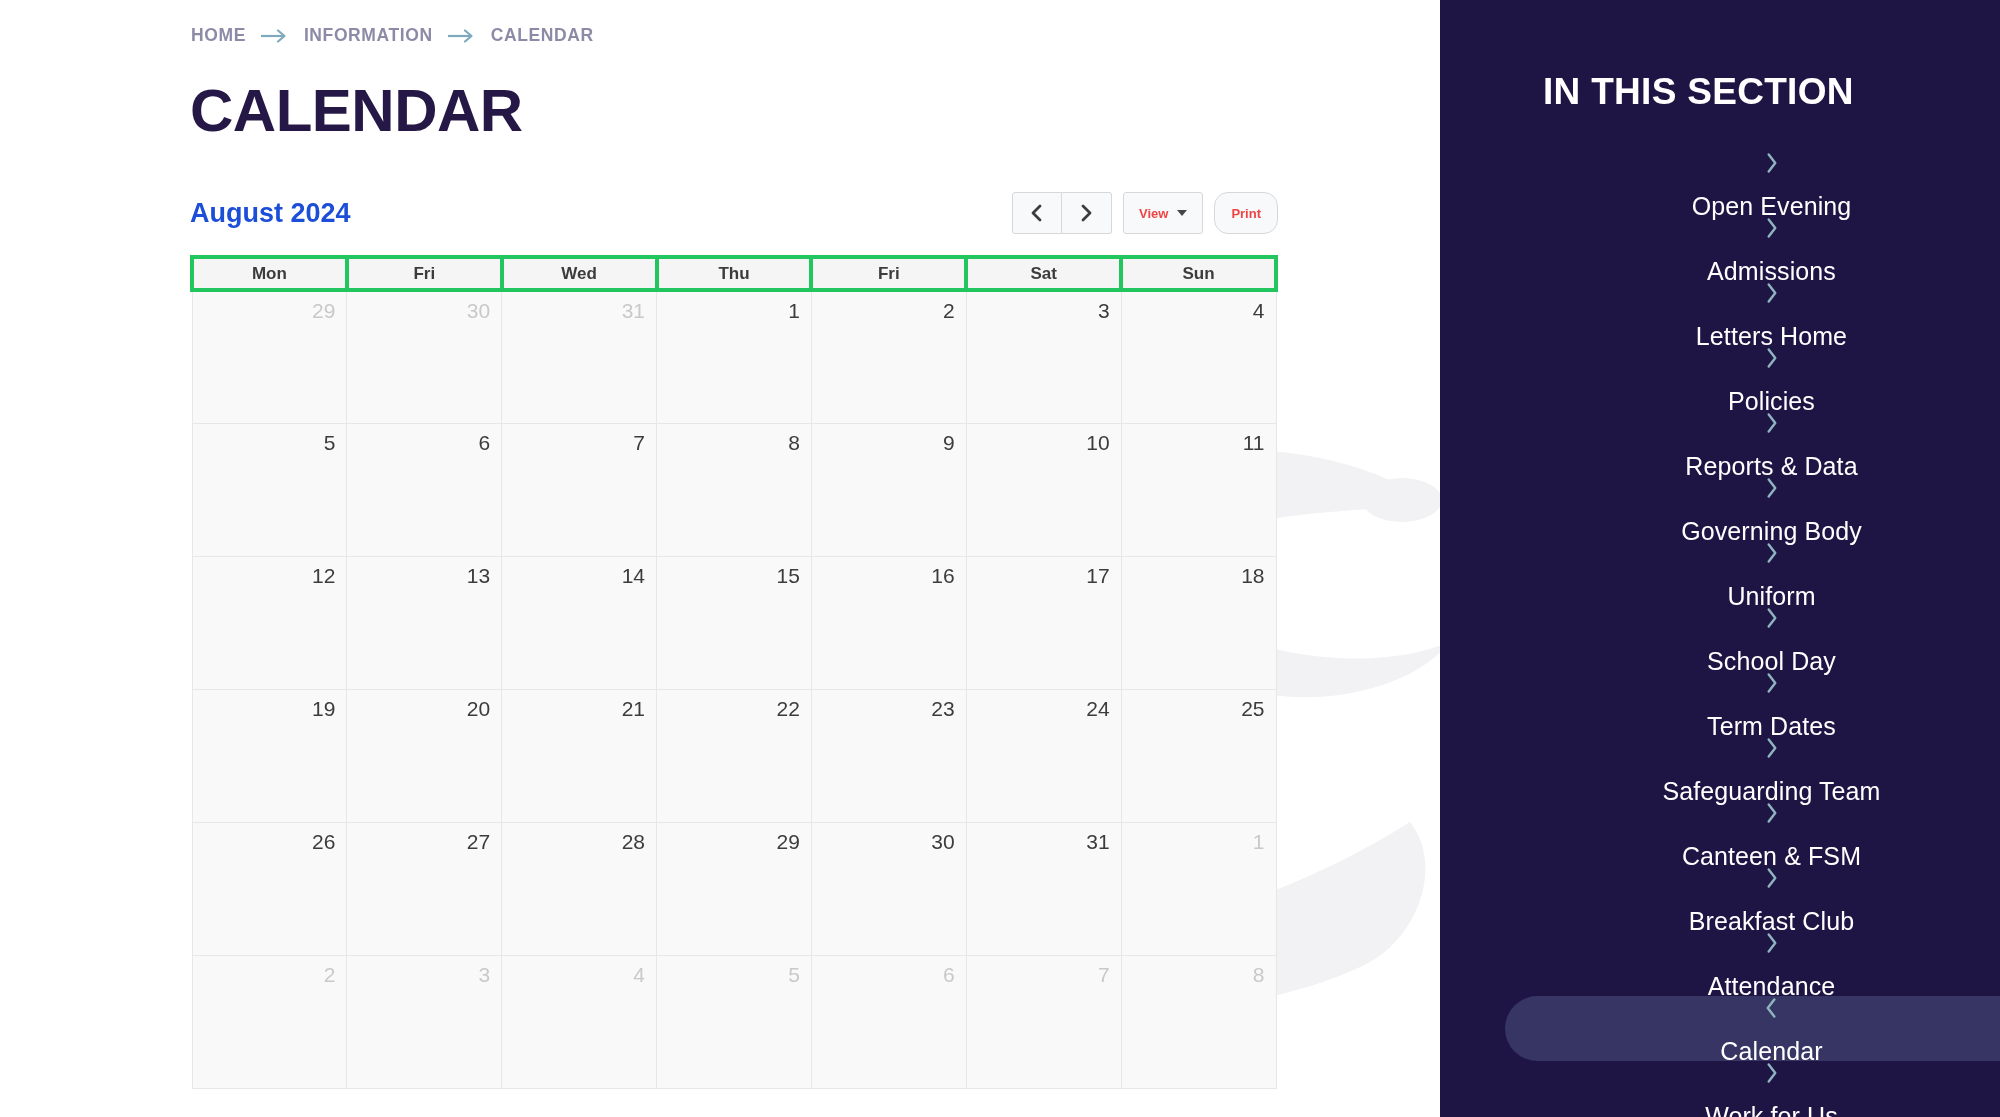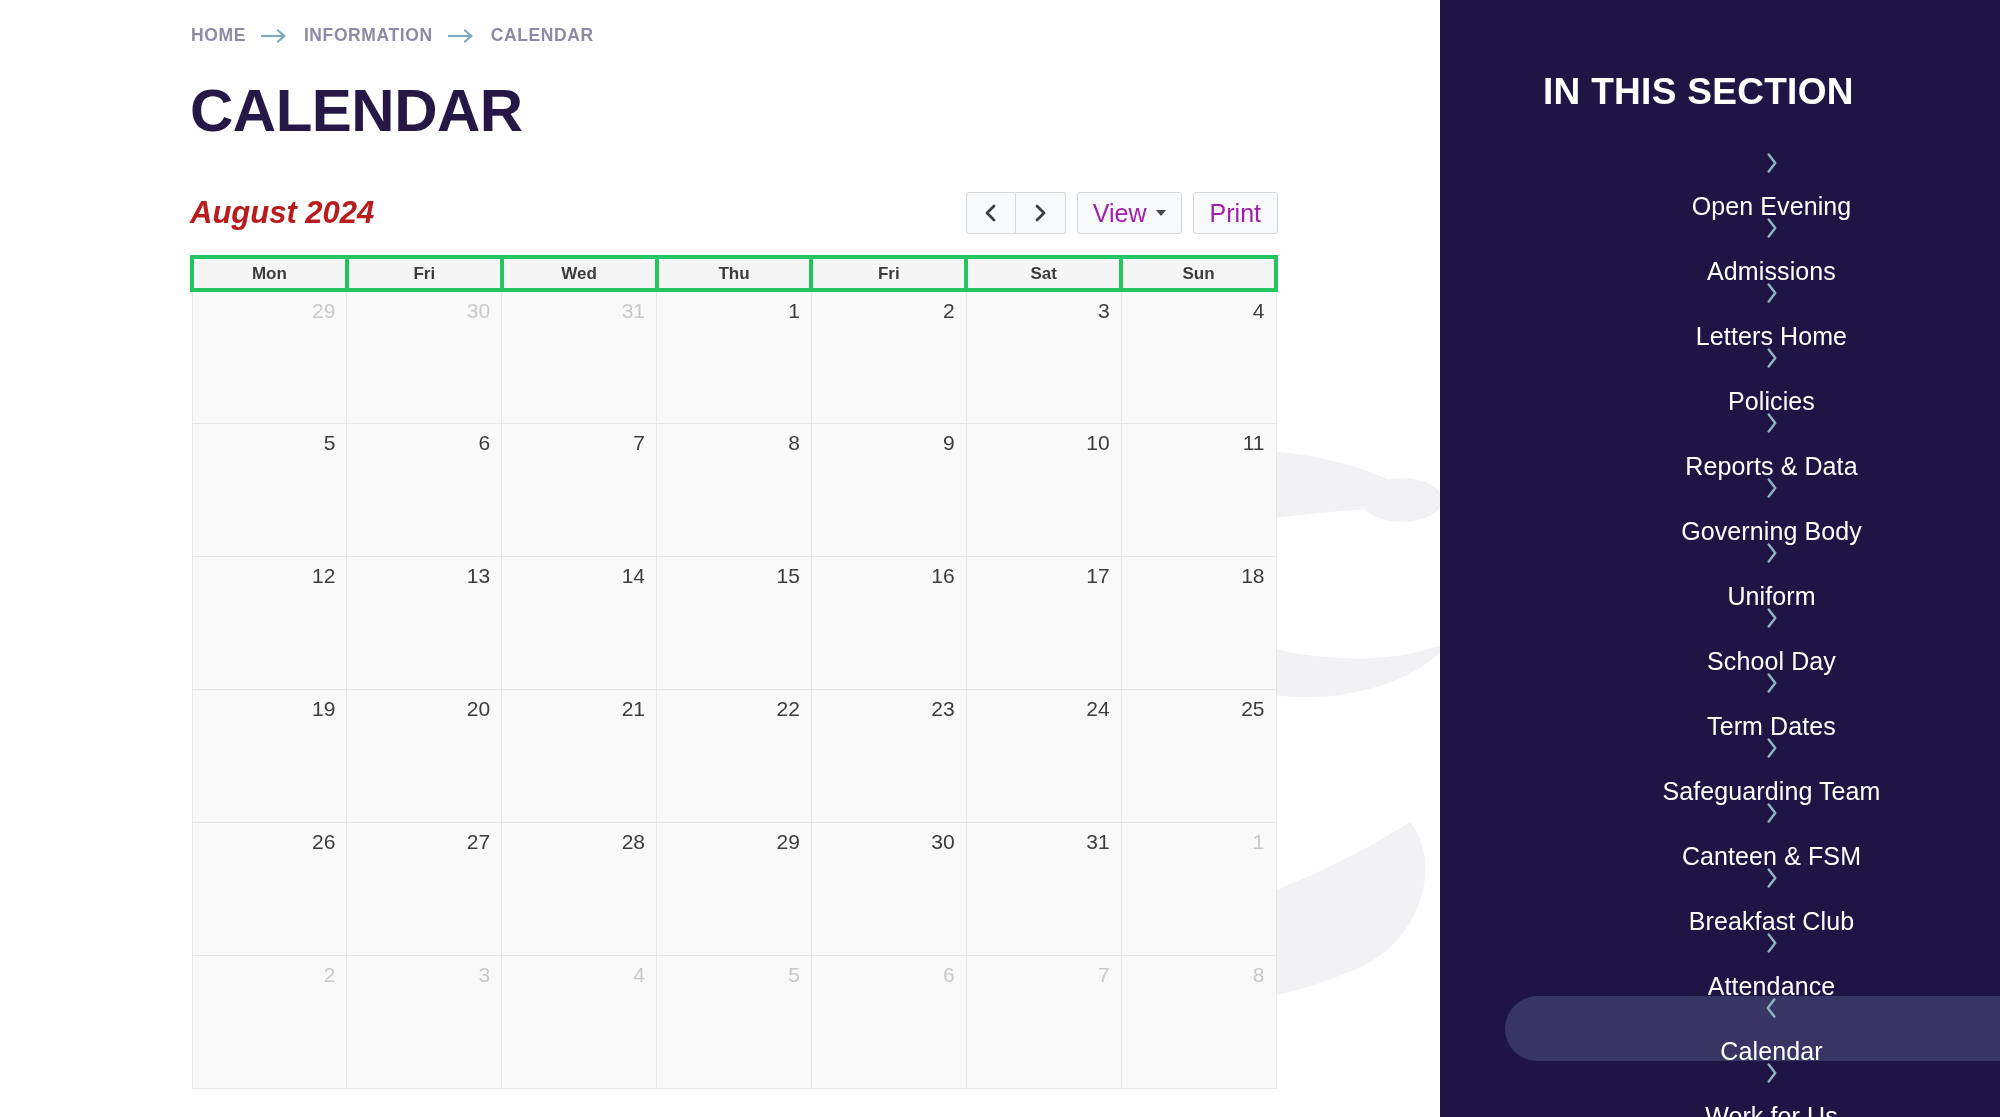--- a/index.html
+++ b/index.html
@@ -83,47 +83,47 @@
     position: absolute;
     left: 190px;
     top: 180px;
     width: 1088px;
     height: 42px;
   }
   .cal-month {
     position: absolute;
     left: 0;
     top: 0;
-    font-size: 31px;
+    font-size: 27px;
     font-weight: 700;
-    color: #b91c1c;
+    color: #1d4ed8;
     line-height: 42px;
-    font-style: italic;
   }
   .cal-controls {
     position: absolute;
     right: 0;
     top: 0;
     display: flex;
     align-items: stretch;
     height: 42px;
   }
   .btn {
     background: #f8f9fa;
     border: 1px solid #d7d8da;
-    color: #a21caf;
+    color: #ef4444;
     font-family: "Liberation Sans", sans-serif;
-    font-size: 25px;
+    font-size: 13px;
     line-height: 1;
     display: flex;
     align-items: center;
     justify-content: center;
     cursor: pointer;
     padding: 0 14px;
     white-space: nowrap;
+    font-weight: bold;
   }
   .btn-nav {
     width: 50px;
     padding: 0;
     font-size: 21px;
     font-weight: 700;
     color: #3a3c3e;
   }
   .btn-nav svg { display: block; }
   .btn-prev { border-top-left-radius: 3px; border-bottom-left-radius: 3px; }
@@ -138,21 +138,21 @@
     gap: 9px;
     padding: 0 15px;
   }
   .caret {
     width: 0; height: 0;
     border-left: 5.5px solid transparent;
     border-right: 5.5px solid transparent;
     border-top: 6.5px solid #444648;
     display: inline-block;
   }
-  .btn-print { border-radius: 3px; padding: 0 16px; }
+  .btn-print { border-radius: 14px; padding: 0 16px; }
 
   
   .cal-table {
     position: absolute;
     left: 190px;
     top: 243px;
     width: 1088px;
     border-collapse: collapse;
     table-layout: fixed;
   }

